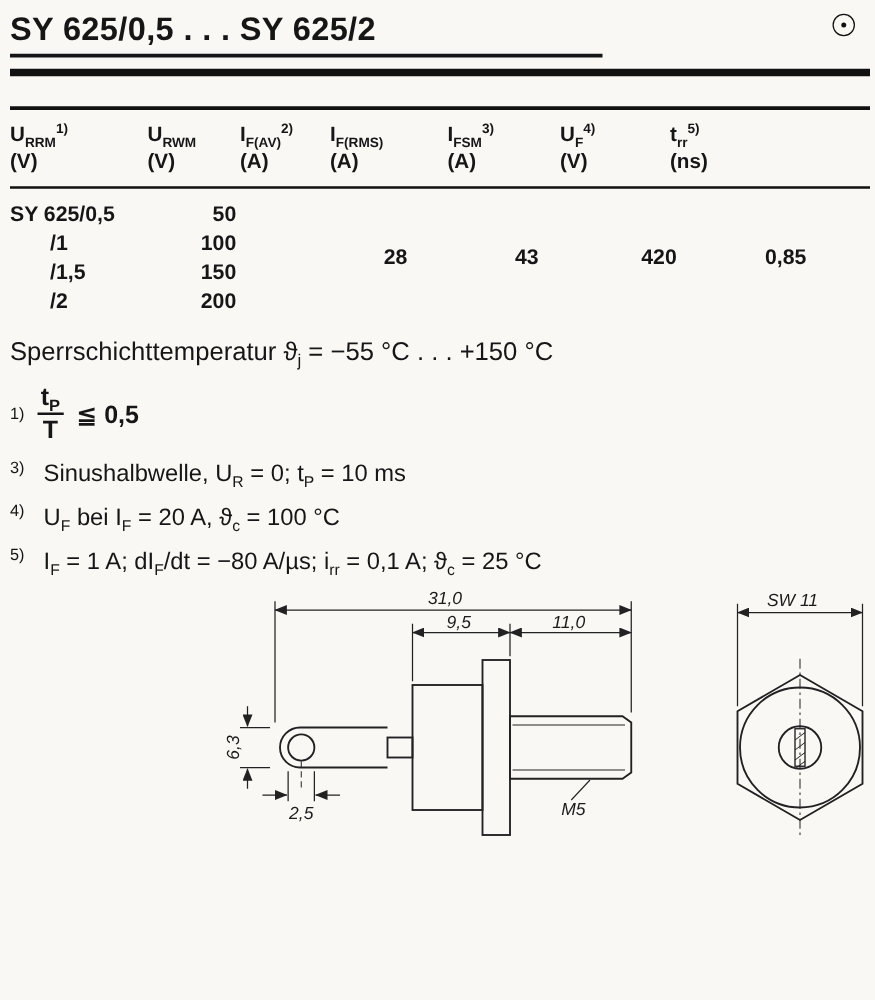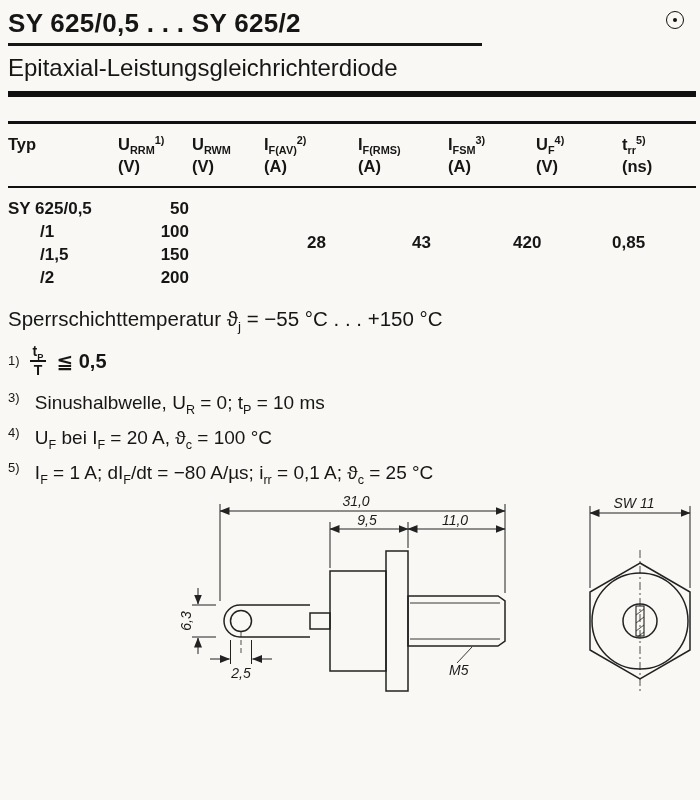--- a/index.html
+++ b/index.html
@@ -32,51 +32,46 @@
   .typcol div{line-height:23px;white-space:nowrap;}
   .typcol .ind{padding-left:32px;}
   .urrmcol{text-align:right;padding-right:14px;}
   .urrmcol div{line-height:23px;}
   .shared{display:flex;align-items:center;padding-left:10px;}
 
   .jline{margin-top:18px;font-size:20.5px;}
   .fn{margin-top:13px;font-size:19px;}
   .fn .mk{font-size:13px;vertical-align:.55em;margin-right:10px;}
   .fn1wrap{display:inline-flex;align-items:center;}
-  .frac{display:inline-flex;flex-direction:column;align-items:center;font-size:14px;font-weight:700;line-height:1.2;vertical-align:middle;}
+  .frac{display:inline-flex;flex-direction:column;align-items:center;font-size:20px;font-weight:700;line-height:1.2;vertical-align:middle;}
   .frac .num{border-bottom:2px solid #161616;padding:0 3px;}
   .fn1 .rest{margin-left:10px;font-weight:700;font-size:20px;}
   .fn1{margin-top:12px;}
 
   .drawing{margin-top:12px;}
   .dlbl{font-family:"Liberation Sans","DejaVu Sans",sans-serif;font-style:italic;font-size:14px;fill:#1b1b1b;}
 </style>
 </head>
 <body>
 
 <div class="page">
 
   <div class="title">SY 625/0,5 . . . SY 625/2</div>
   <div class="corner">
       <span class="dot"></span>
     </div>
   <div class="title-rule"></div>
 
   <div class="subtitle">
-    <div>Epitaxial-Leistungsgleichrichterdiode</div>
   </div>
 
   <div class="bar-thick"></div>
   <div class="rule-med"></div>
 
   <div class="thead">
-    <div class="cell">
-      <div class="hl"><span>Typ</span></div>
-      <div class="hl"></div>
-    </div>
     <div class="cell">
       <div class="hl"><span>U</span><sub>RRM</sub><sup>1)</sup></div>
       <div class="hl"><span>(V)</span></div>
     </div>
     <div class="cell">
       <div class="hl"><span>U</span><sub>RWM</sub></div>
       <div class="hl"><span>(V)</span></div>
     </div>
     <div class="cell">
       <div class="hl"><span>I</span><sub>F(AV)</sub><sup>2)</sup></div>

